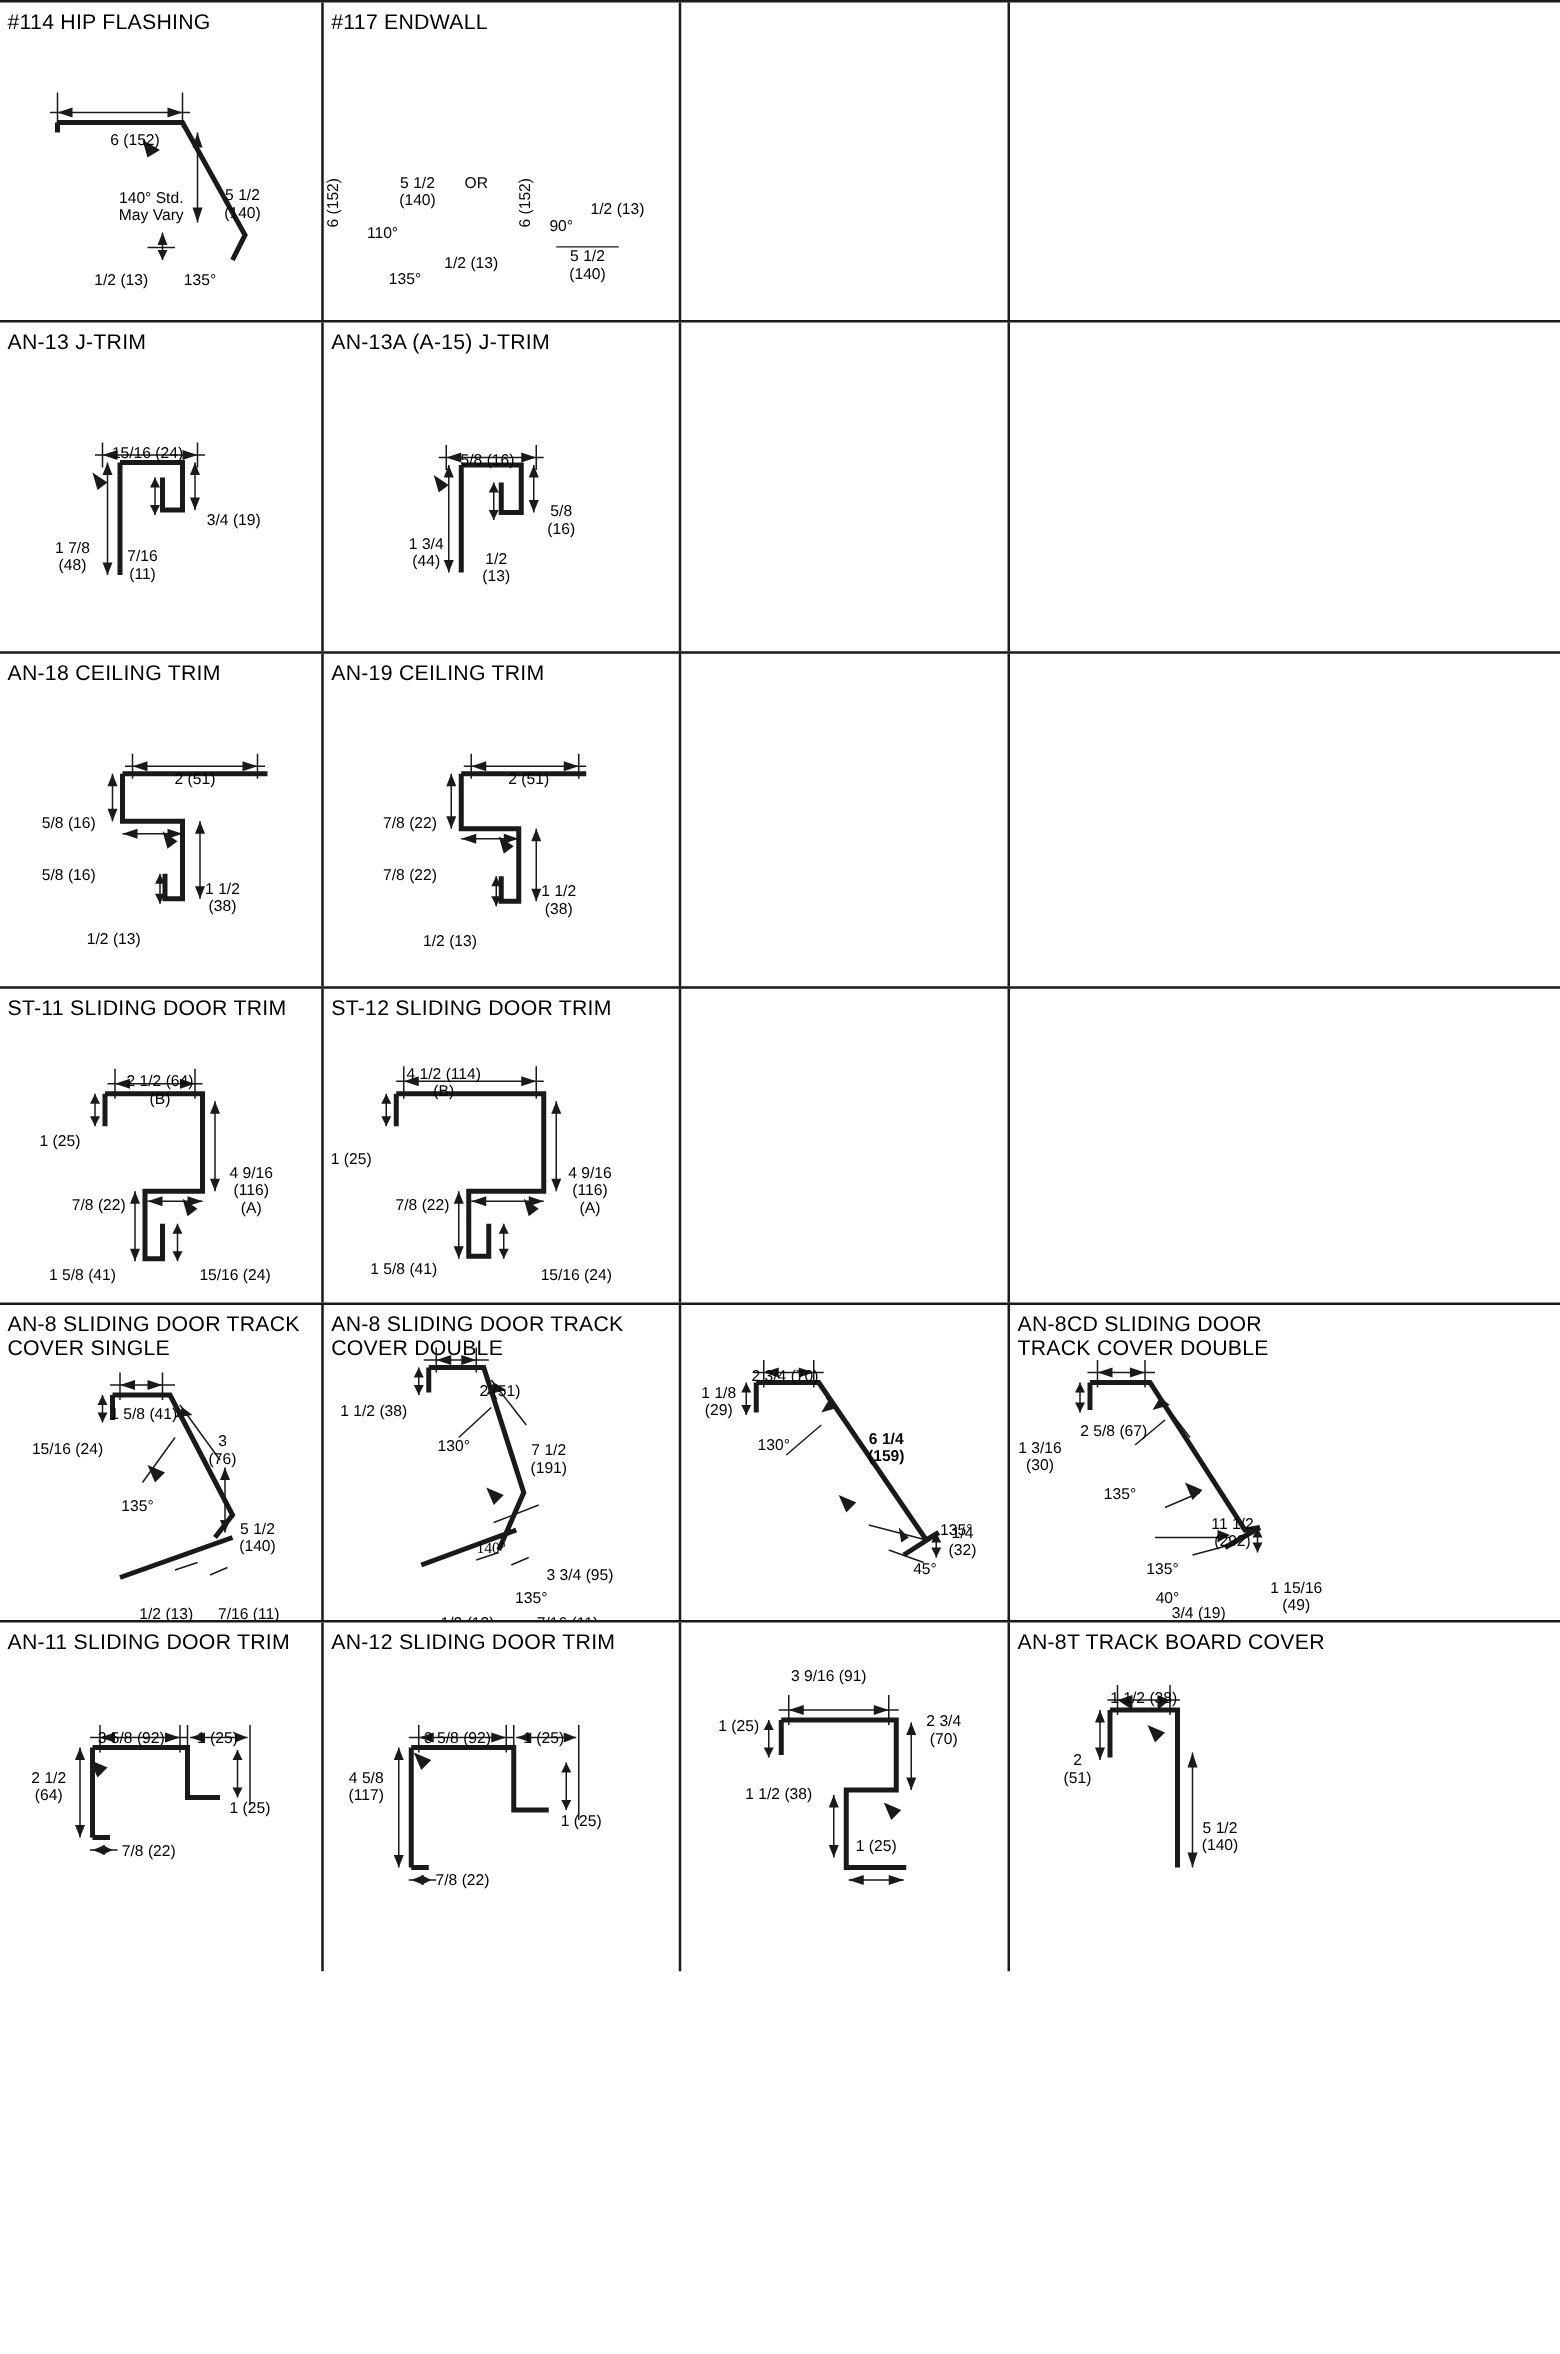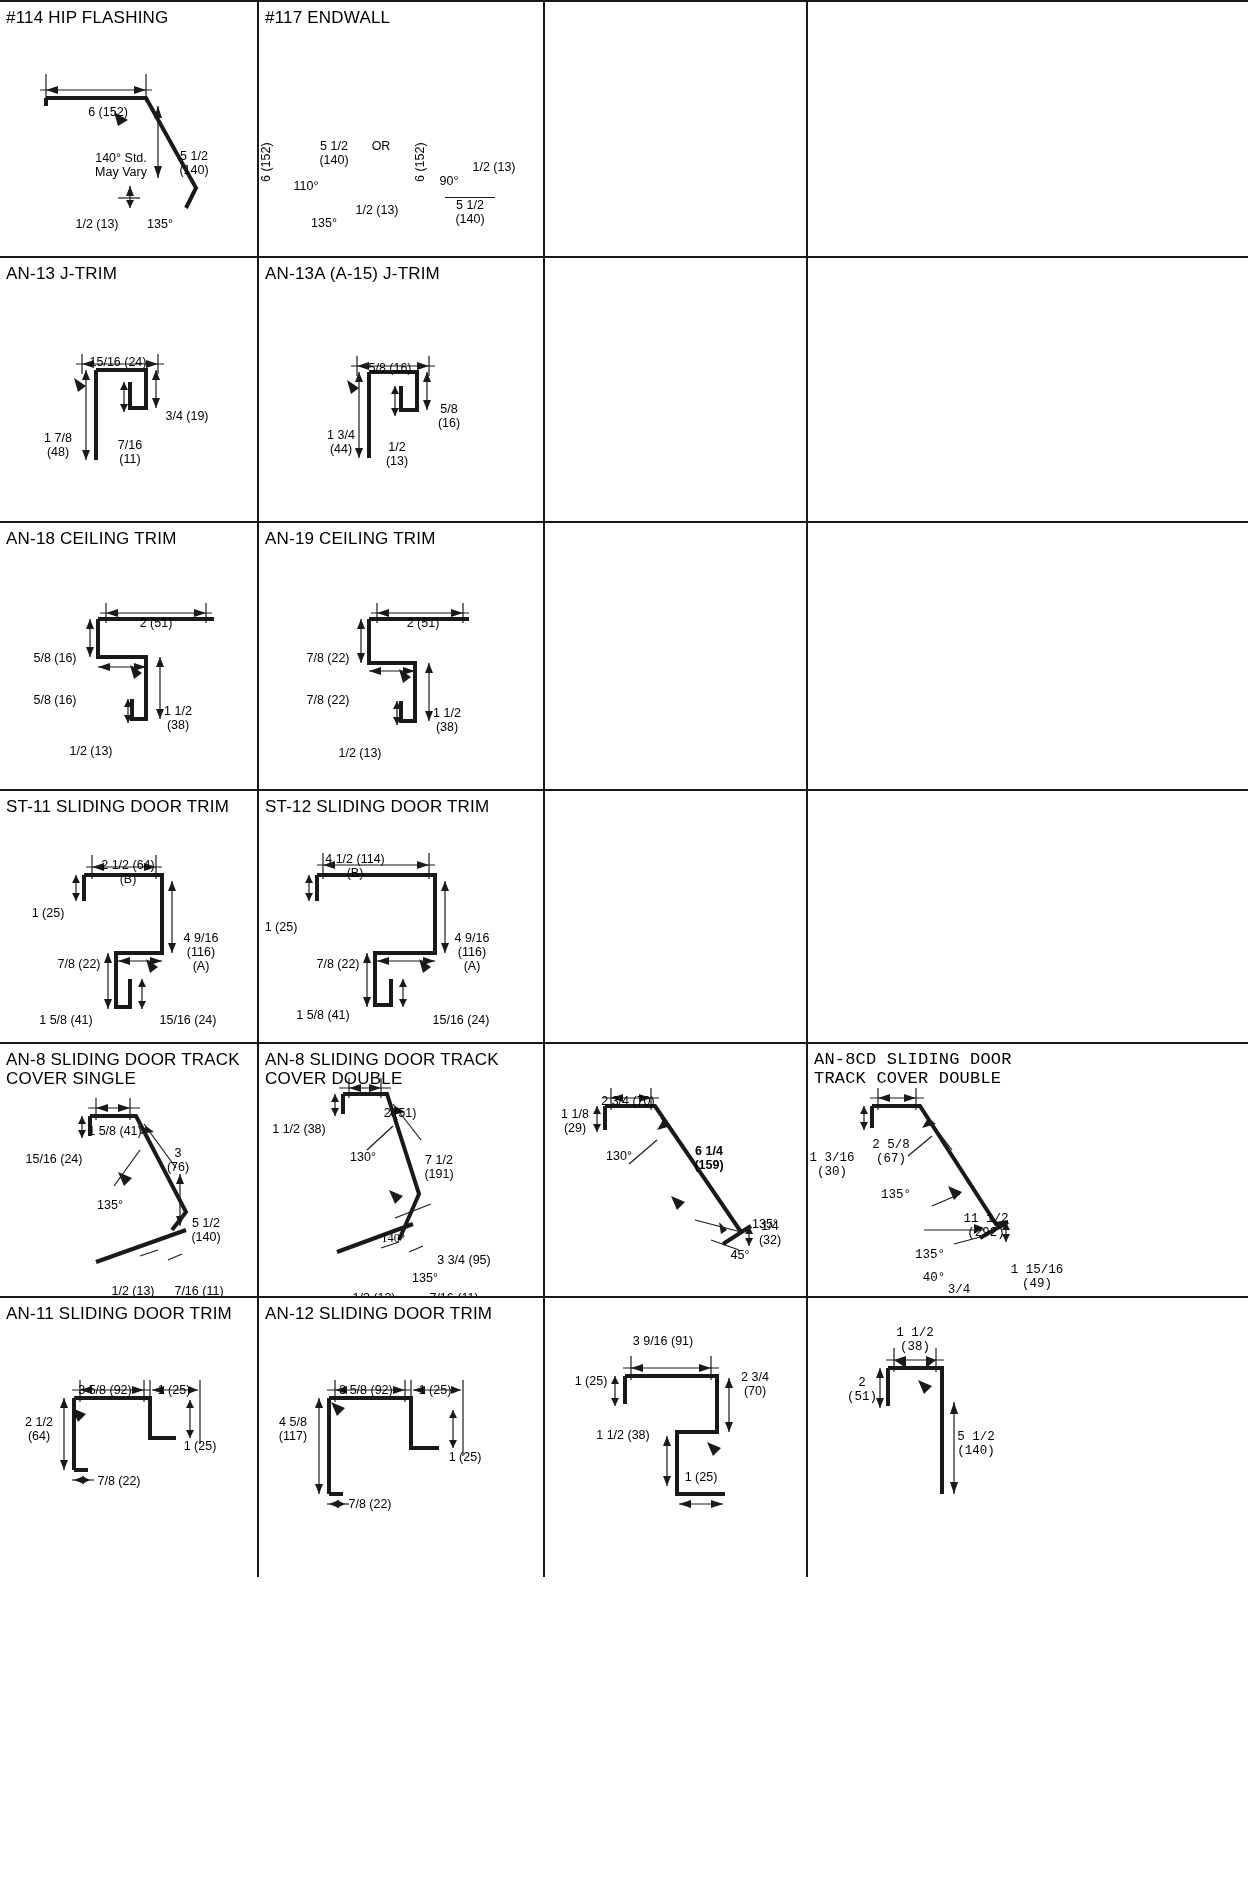--- a/index.html
+++ b/index.html
@@ -24,21 +24,21 @@
     position:relative;
     box-sizing:border-box;
     border-right:2px solid #1a1a1a;
     padding:0;
     overflow:hidden;
   }
   .cell:last-child{border-right:none;}
   .c1{width:259px;}
   .c2{width:286px;}
   .c3{width:263px;}
-  .c4{width:401px;font-family:Liberation Mono, monospace;}
+  .c4{width:401px;}
   .title{
     font-size:17px;
     letter-spacing:.2px;
     padding:6px 4px 0 6px;
     line-height:1.12;
     font-weight:400;
     white-space:pre-line;
   }
   .fig{position:relative;width:100%;}
   
@@ -138,21 +138,21 @@
         <line class="pl" x1="124" y1="124" x2="124" y2="154"></line>
         <polygon class="ar" points="124,124 120,132 128,132"></polygon>
         <polygon class="ar" points="124,154 120,146 128,146"></polygon>
         <polygon class="ar" points="86,128 74,120 78,134"></polygon>
       </svg>
       <div class="fig">
         <div class="lbl" style="left:78px;top:72px;width:80px;">15/16 (24)</div>
         <div class="lbl" style="left:158px;top:126px;width:58px;">3/4 (19)</div>
         <div class="lbl" style="left:36px;top:148px;width:44px;">1 7/8
 (48)</div>
-        <div class="lbl" style="left:108px;top:155px;width:44px;">7/16
+        <div class="lbl" style="left:92px;top:155px;width:44px;">7/16
 (11)</div>
       </div>
     </div>
 
     <div class="cell c2">
       <div class="title">AN-13A (A-15) J-TRIM</div>
       <svg class="prof" width="262" height="265">
         <path class="p" d="M110,114 L110,200 M110,114 L158,114 L158,152 L142,152 L142,128"></path>
         <line class="pl" x1="98" y1="98" x2="98" y2="118"></line>
         <line class="pl" x1="170" y1="98" x2="170" y2="118"></line>
@@ -598,20 +598,21 @@
         <div class="lbl" style="left:76px;top:36px;width:84px;">3 9/16 (91)</div>
         <div class="lbl" style="left:22px;top:76px;width:48px;">1 (25)</div>
         <div class="lbl" style="left:188px;top:72px;width:44px;">2 3/4
 (70)</div>
         <div class="lbl" style="left:42px;top:130px;width:72px;">1 1/2 (38)</div>
         <div class="lbl" style="left:132px;top:172px;width:48px;">1 (25)</div>
       </div>
     </div>
 
     <div class="cell c4">
+      <div class="title">AN-8T TRACK BOARD COVER</div>
       <svg class="prof" width="464" height="279">
         <path class="p" d="M80,70 L80,108 M80,70 L134,70 L134,196"></path>
         <line class="pl" x1="86" y1="50" x2="86" y2="74"></line>
         <line class="pl" x1="128" y1="50" x2="128" y2="74"></line>
         <line class="pl" x1="78" y1="62" x2="136" y2="62"></line>
         <polygon class="ar" points="86,62 98,58 98,70"></polygon>
         <polygon class="ar" points="128,62 118,58 118,70"></polygon>
         <line class="pl" x1="72" y1="70" x2="72" y2="110"></line>
         <polygon class="ar" points="72,70 68,80 76,80"></polygon>
         <polygon class="ar" points="72,110 68,100 76,100"></polygon>

